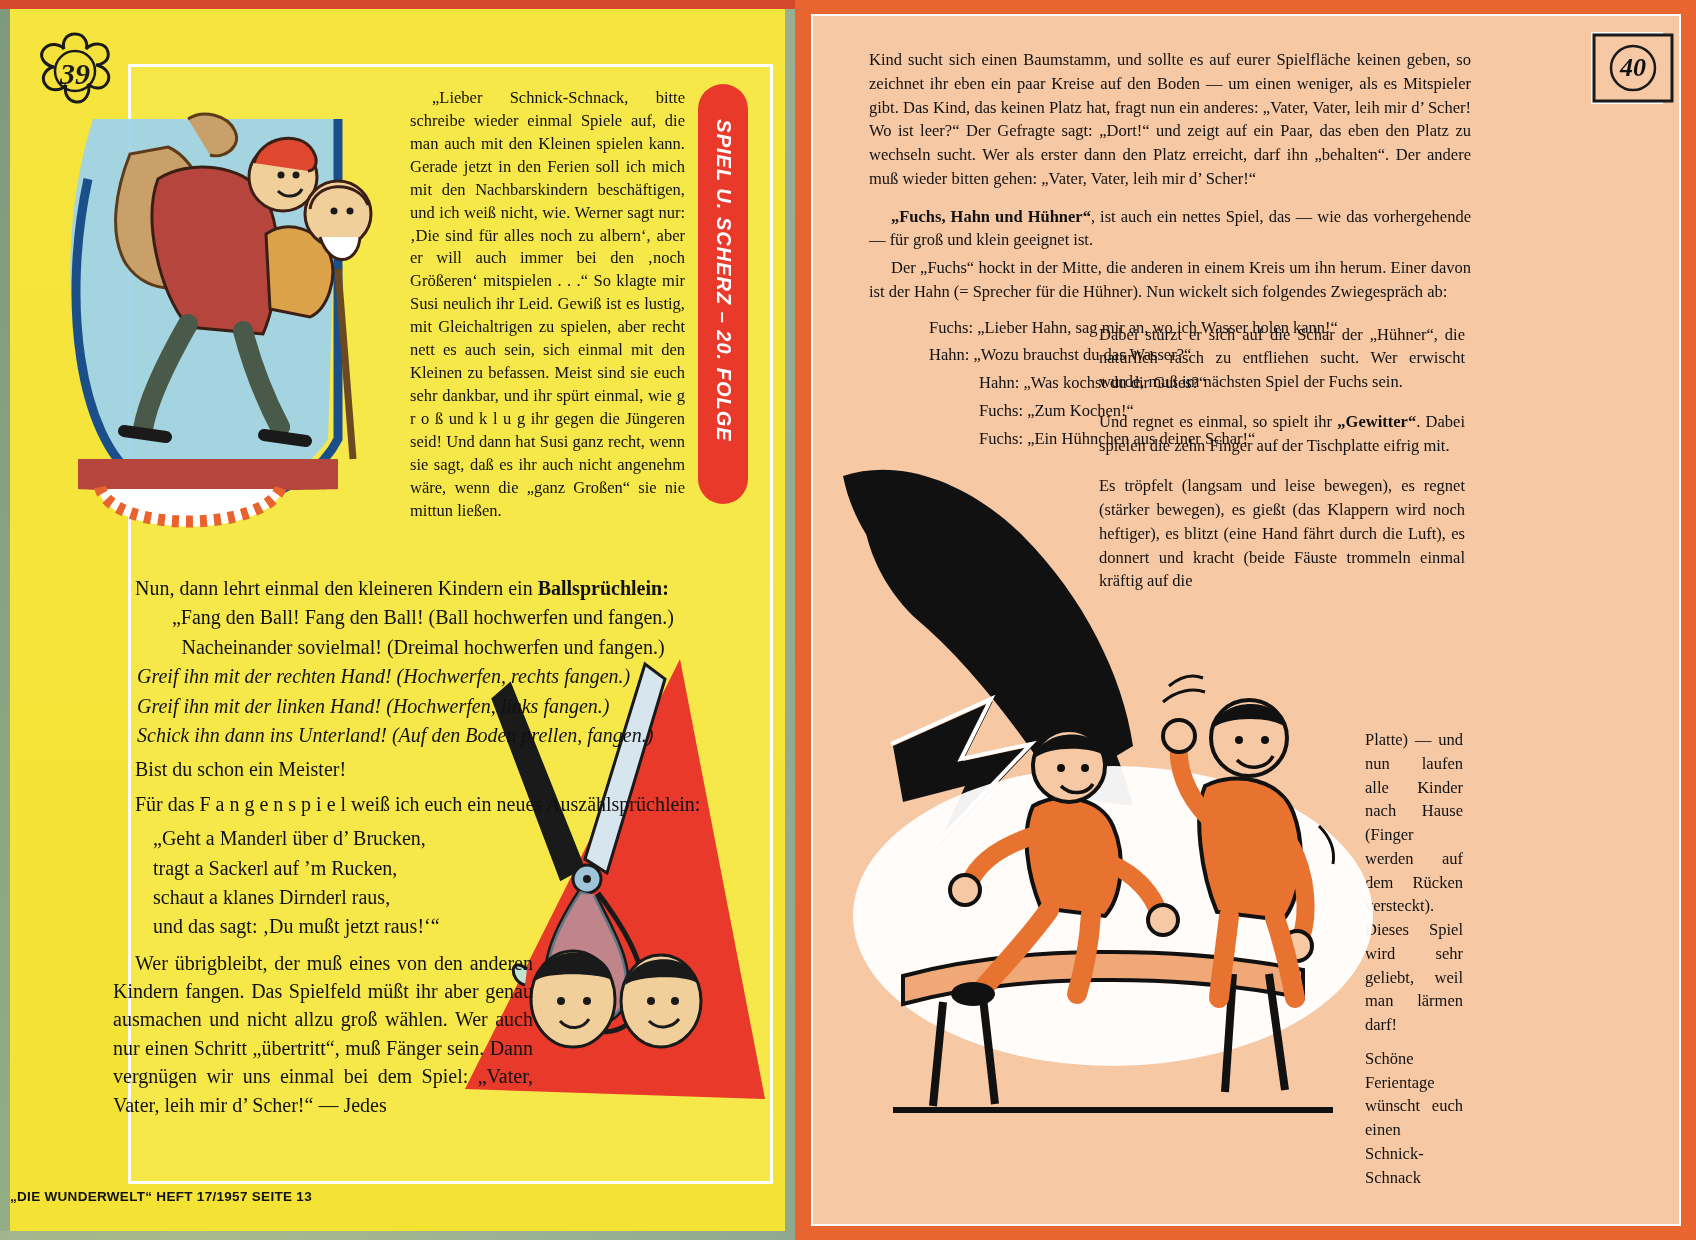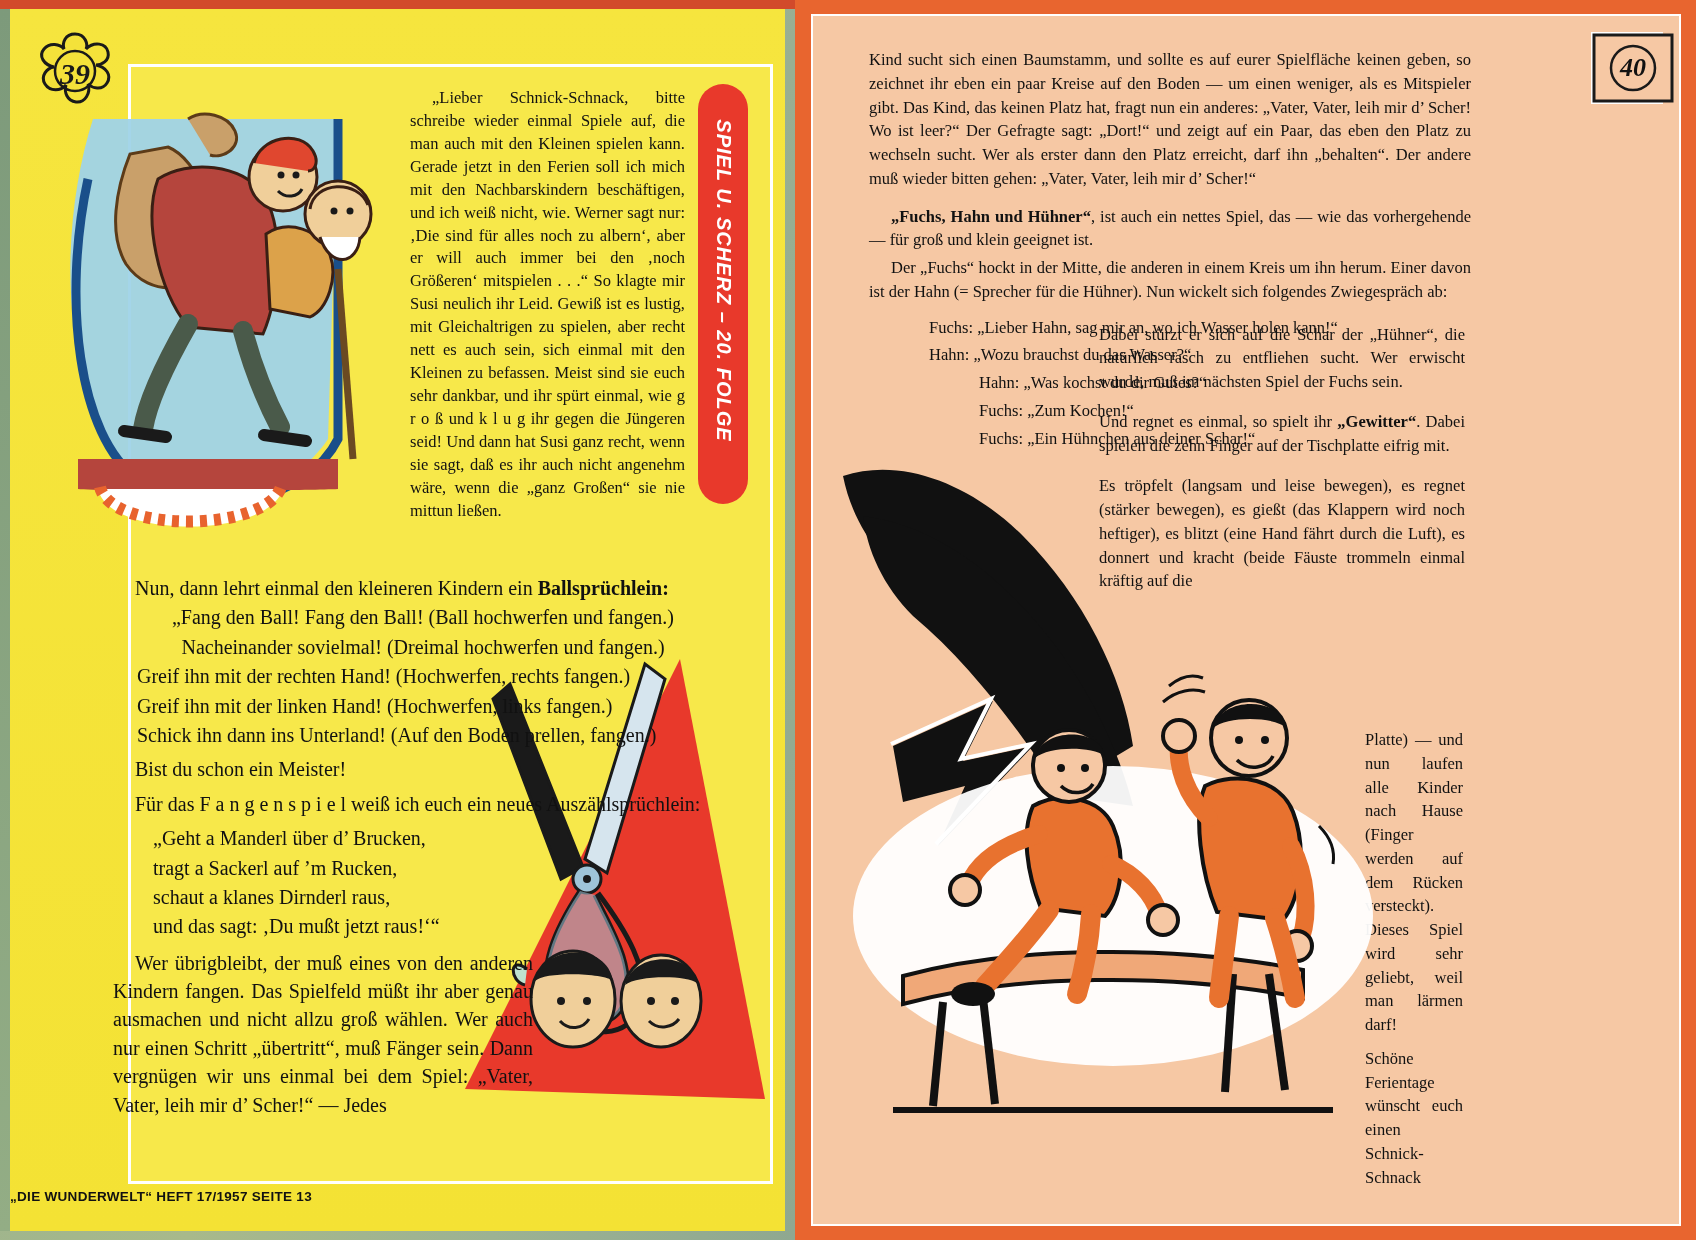--- a/index.html
+++ b/index.html
@@ -71,21 +71,21 @@
   .col-a p{margin:0;text-indent:22px;}
   .full-text{
     position:absolute;left:62px;top:565px;width:620px;
     font-size:20px;line-height:1.42;color:#111;
     font-family:"Liberation Serif",serif;
     margin-left:41px;
   }
   .full-text p{margin:0 0 1px 0;text-align:justify;}
   .ind1{text-indent:22px;}
   .center{text-align:center !important;}
-  .hang{padding-left:52px;text-indent:-28px;}
+  .hang{padding-left:52px;text-indent:-28px;font-style:italic;}
   .hang2{padding-left:62px;text-indent:-22px;}
   .b{font-weight:bold;}
 
   
   .illo2{position:absolute;left:455px;top:620px;width:300px;height:500px;}
   .illo2 svg{display:block;}
 
   .left-credit{
     position:absolute;left:0;top:1180px;width:775px;text-align:left;
     font-family:"Liberation Sans",sans-serif;font-size:13.5px;font-weight:bold;color:#111;

